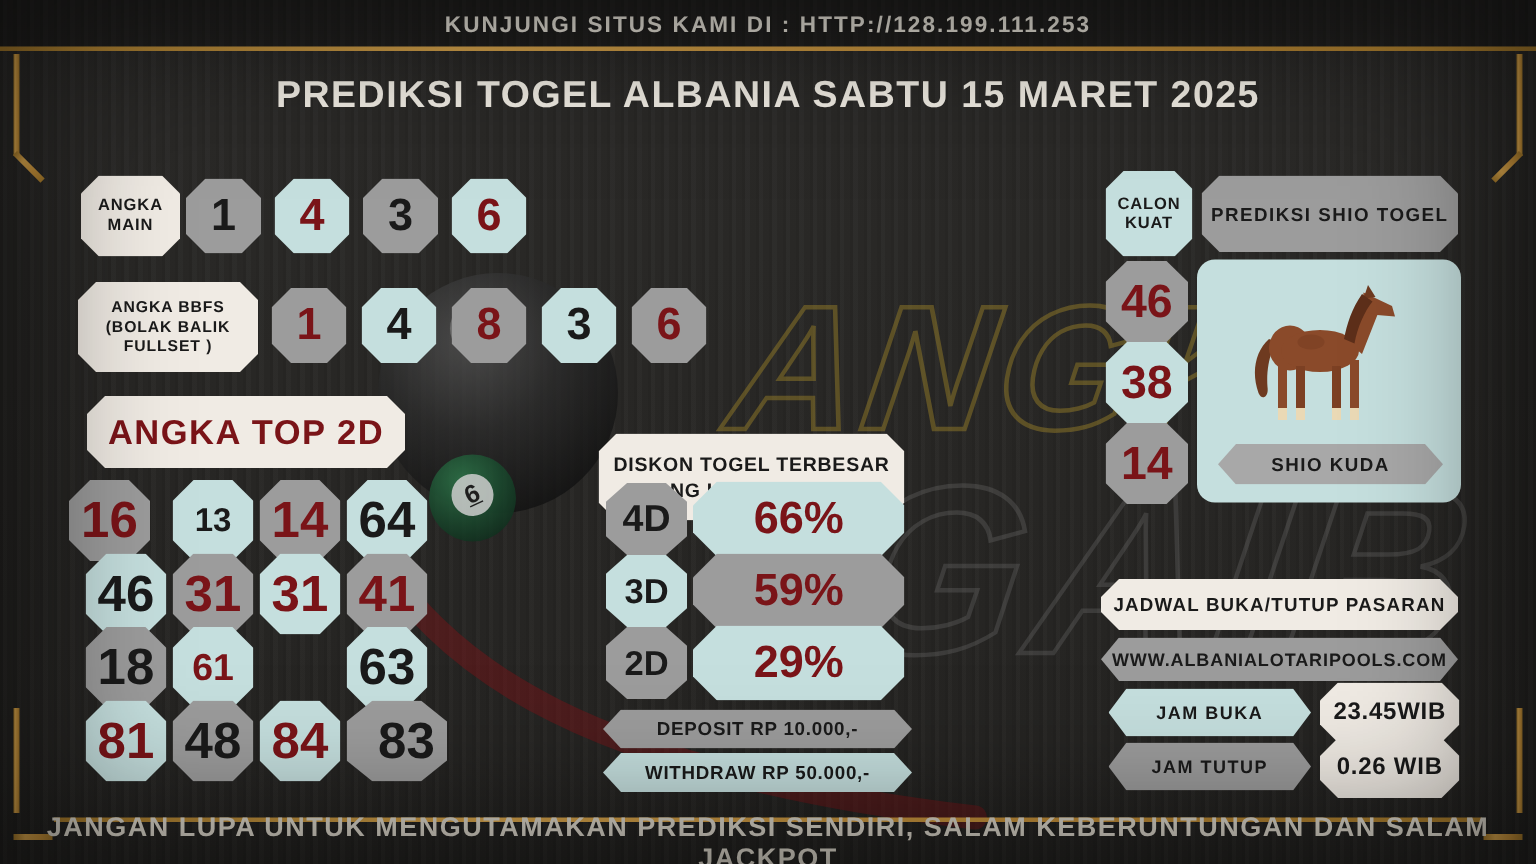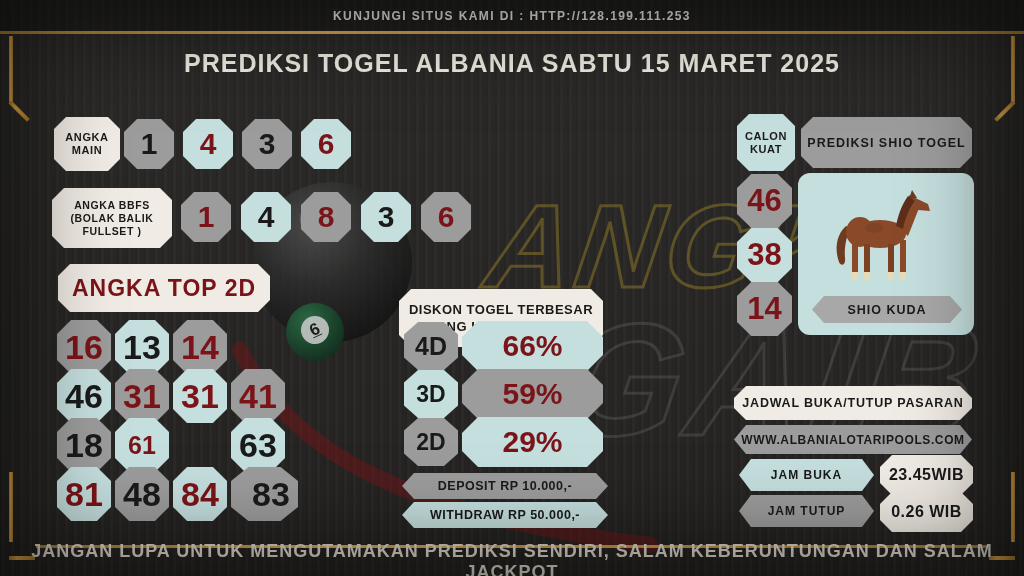--- a/index.html
+++ b/index.html
@@ -33,21 +33,21 @@
     <div class="abs" style="left:252px;top:182px;width:160px;height:160px;border-radius:50%;background:radial-gradient(circle at 38% 28%,#555 0%,#2c2c2c 40%,#101010 80%);opacity:.9;"></div>
     <div class="abs flexc" style="left:300px;top:200px;width:38px;height:38px;border-radius:50%;background:rgba(210,210,210,.35);color:rgba(20,20,20,.55);font-weight:700;font-size:22px;">8</div>
     <div class="abs" style="left:286px;top:303px;width:58px;height:58px;border-radius:50%;background:radial-gradient(circle at 38% 30%,#2f7a4c 0%,#17462b 55%,#0b2718 90%);opacity:.95;"></div>
     <div class="abs flexc" style="left:301px;top:316px;width:28px;height:28px;border-radius:50%;background:rgba(235,235,235,.85);color:#1d1d1d;font-weight:700;font-size:17px;transform:rotate(-25deg);text-decoration:underline;">6</div>
     <svg class="abs" width="480" height="230" style="left:200px;top:330px;opacity:.55;" viewBox="0 0 480 230">
       <path d="M40 20 C 90 120, 200 185, 450 215" stroke="#7a1418" stroke-width="16" fill="none" stroke-linecap="round"></path>
     </svg>
   </div>
 
   <div class="abs z3" style="left:0;top:0;width:1024px;height:31px;background:rgba(0,0,0,.25);"></div>
-  <div class="abs z3 flexc" style="left:0;top:5px;width:1024px;height:22px;color:#e9e5db;font-size:12px;font-weight:600;letter-spacing:1.4px;">KUNJUNGI SITUS KAMI DI : HTTP://128.199.111.253</div>
+  <div class="abs z3 flexc" style="left:0;top:5px;width:1024px;height:22px;color:#e9e5db;font-size:15px;font-weight:600;letter-spacing:1.4px;">KUNJUNGI SITUS KAMI DI : HTTP://128.199.111.253</div>
   <div class="abs z3 goldbar" style="left:0;top:31px;width:1024px;height:3px;"></div>
 
   <div class="abs z3 goldbar" style="left:9px;top:36px;width:4px;height:68px;"></div>
   <div class="abs z3 goldbar" style="left:10px;top:100px;width:26px;height:4px;transform:rotate(45deg);transform-origin:left center;"></div>
   <div class="abs z3 goldbar" style="right:9px;top:36px;width:4px;height:68px;"></div>
   <div class="abs z3 goldbar" style="right:10px;top:100px;width:26px;height:4px;transform:rotate(-45deg);transform-origin:right center;"></div>
   <div class="abs z3 goldbar" style="left:9px;top:472px;width:4px;height:70px;"></div>
   <div class="abs z3 goldbar" style="left:9px;top:556px;width:26px;height:4px;"></div>
   <div class="abs z3 goldbar" style="right:9px;top:472px;width:4px;height:70px;"></div>
   <div class="abs z3 goldbar" style="right:9px;top:556px;width:26px;height:4px;"></div>
@@ -72,23 +72,24 @@
          <span>FULLSET )</span></div>
   </div>
   <div class="abs z2 oct-cell flexc" style="left: 181px; top: 192px; width: 50px; height: 50px; font-size: 30px; background: rgb(156, 156, 156); color: rgb(122, 20, 24);">1</div>
   <div class="abs z2 oct-cell flexc" style="left: 241px; top: 192px; width: 50px; height: 50px; font-size: 30px; background: rgb(197, 223, 222); color: rgb(26, 26, 26);">4</div>
   <div class="abs z2 oct-cell flexc" style="left: 301px; top: 192px; width: 50px; height: 50px; font-size: 30px; background: rgb(156, 156, 156); color: rgb(122, 20, 24);">8</div>
   <div class="abs z2 oct-cell flexc" style="left: 361px; top: 192px; width: 50px; height: 50px; font-size: 30px; background: rgb(197, 223, 222); color: rgb(26, 26, 26);">3</div>
   <div class="abs z2 oct-cell flexc" style="left: 421px; top: 192px; width: 50px; height: 50px; font-size: 30px; background: rgb(156, 156, 156); color: rgb(122, 20, 24);">6</div>
 
   <div class="abs z2 oct-box cream flexc" style="left:58px;top:264px;width:212px;height:48px;color:#7a1418;font-size:23px;font-weight:800;letter-spacing:1px;">ANGKA TOP 2D</div>
 
-  <div class="abs z2 oct-cell flexc" style="left: 57px; top: 320px; width: 54px; height: 54px; font-size: 34px; background: rgb(156, 156, 156); color: rgb(122, 20, 24);">16</div>
-  <div class="abs z2 oct-cell flexc" style="left: 115px; top: 320px; width: 54px; height: 54px; font-size: 34px; background: rgb(197, 223, 222); color: rgb(26, 26, 26);">13</div>
+  <div class="abs z2 oct-cell flexc" style="left: 46px; top: 320px; width: 54px; height: 54px; font-size: 34px; background: rgb(156, 156, 156); color: rgb(122, 20, 24);">16</div>
+  <div class="abs z2 oct-cell flexc" style="left: 115px; top: 320px; width: 54px; height: 54px; font-size: 22px; background: rgb(197, 223, 222); color: rgb(26, 26, 26);">13</div>
   <div class="abs z2 oct-cell flexc" style="left: 173px; top: 320px; width: 54px; height: 54px; font-size: 34px; background: rgb(156, 156, 156); color: rgb(122, 20, 24);">14</div>
+  <div class="abs z2 oct-cell flexc" style="left: 231px; top: 320px; width: 54px; height: 54px; font-size: 34px; background: rgb(197, 223, 222); color: rgb(26, 26, 26);">64</div>
   <div class="abs z2 oct-cell flexc" style="left: 57px; top: 369px; width: 54px; height: 54px; font-size: 34px; background: rgb(197, 223, 222); color: rgb(26, 26, 26);">46</div>
   <div class="abs z2 oct-cell flexc" style="left: 115px; top: 369px; width: 54px; height: 54px; font-size: 34px; background: rgb(156, 156, 156); color: rgb(122, 20, 24);">31</div>
   <div class="abs z2 oct-cell flexc" style="left: 173px; top: 369px; width: 54px; height: 54px; font-size: 34px; background: rgb(197, 223, 222); color: rgb(122, 20, 24);">31</div>
   <div class="abs z2 oct-cell flexc" style="left: 231px; top: 369px; width: 54px; height: 54px; font-size: 34px; background: rgb(156, 156, 156); color: rgb(122, 20, 24);">41</div>
   <div class="abs z2 oct-cell flexc" style="left: 57px; top: 418px; width: 54px; height: 54px; font-size: 34px; background: rgb(156, 156, 156); color: rgb(26, 26, 26);">18</div>
   <div class="abs z2 oct-cell flexc" style="left: 115px; top: 418px; width: 54px; height: 54px; font-size: 25px; background: rgb(197, 223, 222); color: rgb(122, 20, 24);">61</div>
   <div class="abs z2 oct-cell flexc" style="left: 231px; top: 418px; width: 54px; height: 54px; font-size: 34px; background: rgb(197, 223, 222); color: rgb(26, 26, 26);">63</div>
   <div class="abs z2 oct-cell flexc" style="left: 57px; top: 467px; width: 54px; height: 54px; font-size: 34px; background: rgb(197, 223, 222); color: rgb(122, 20, 24);">81</div>
   <div class="abs z2 oct-cell flexc" style="left: 115px; top: 467px; width: 54px; height: 54px; font-size: 34px; background: rgb(156, 156, 156); color: rgb(26, 26, 26);">48</div>
   <div class="abs z2 oct-cell flexc" style="left: 173px; top: 467px; width: 54px; height: 54px; font-size: 34px; background: rgb(197, 223, 222); color: rgb(122, 20, 24);">84</div>

